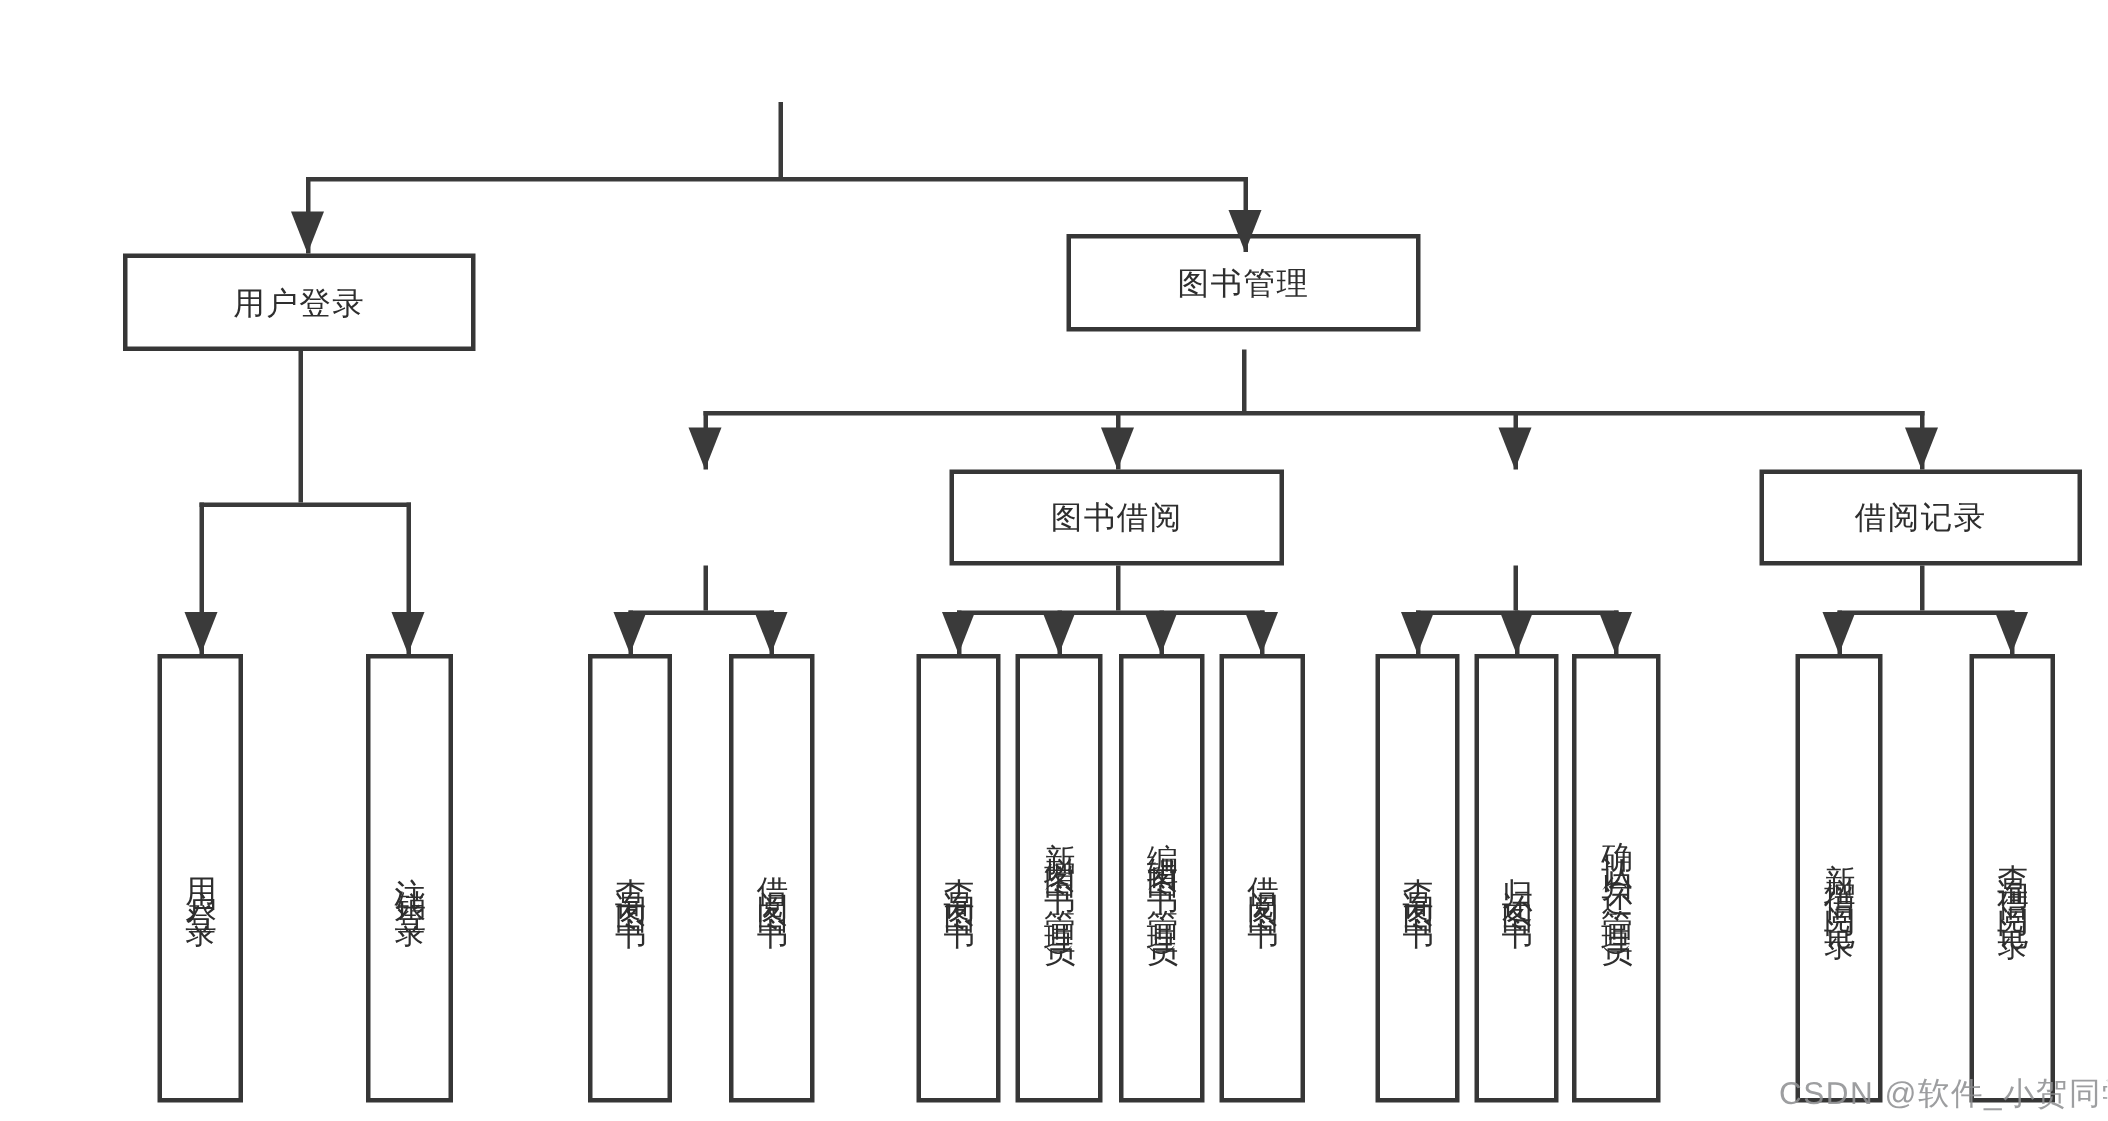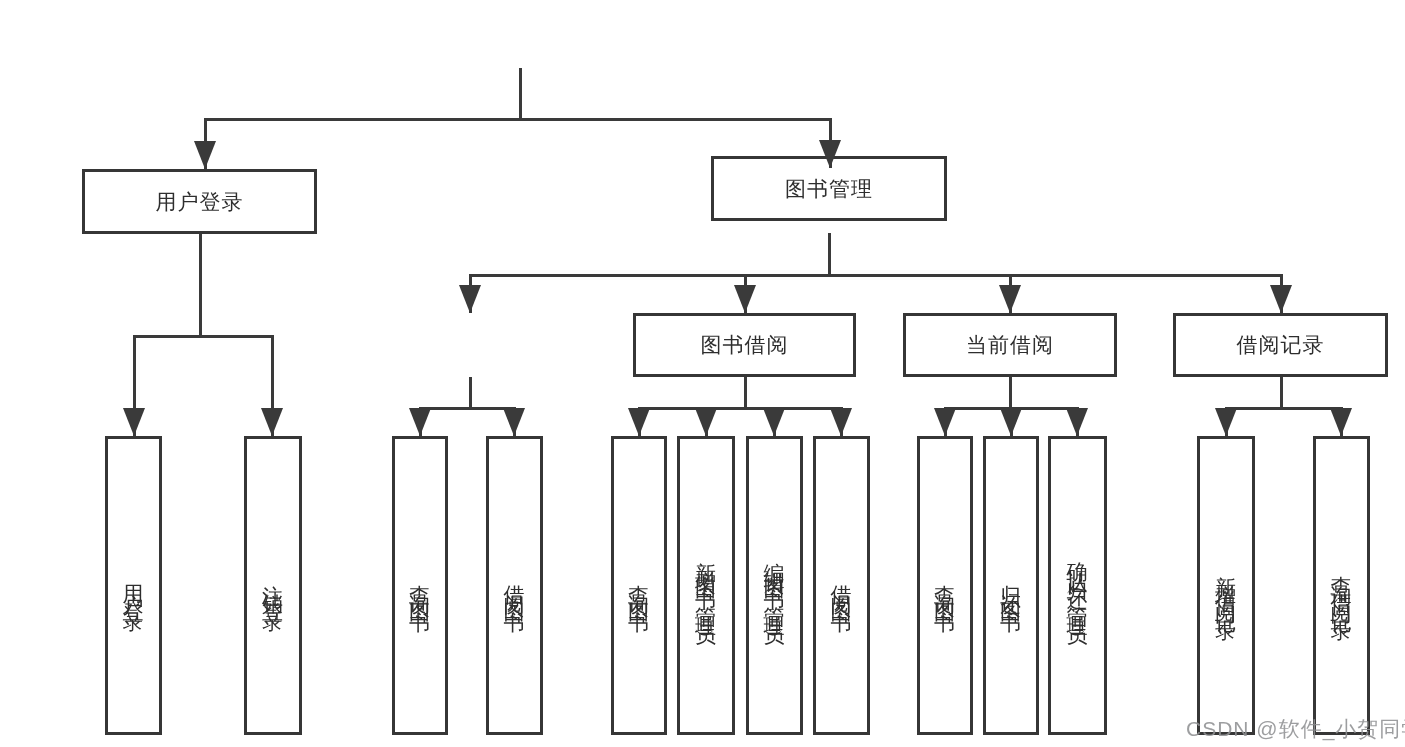--- a/index.html
+++ b/index.html
@@ -56,21 +56,20 @@
 <div class="canvas">
 
 
   <div class="node" style="left:82px;top:169px;width:235px;height:65px">用户登录</div>
 
   <div class="node" style="left:711px;top:156px;width:236px;height:65px">图书管理</div>
 
 
   <div class="node" style="left:633px;top:313px;width:223px;height:64px">图书借阅</div>
 
-  <div class="node" style="left:903px;top:313px;width:214px;height:64px">当前借阅</div>
 
   <div class="node" style="left:1173px;top:313px;width:215px;height:64px">借阅记录</div>
 
   <div class="node leaf" style="left:105px;top:436px;width:57px;height:299px">
     <span class="vtext">用户登录</span>
   </div>
   <div class="node leaf" style="left:244px;top:436px;width:58px;height:299px">
     <span class="vtext">注销登录</span>
   </div>
 

